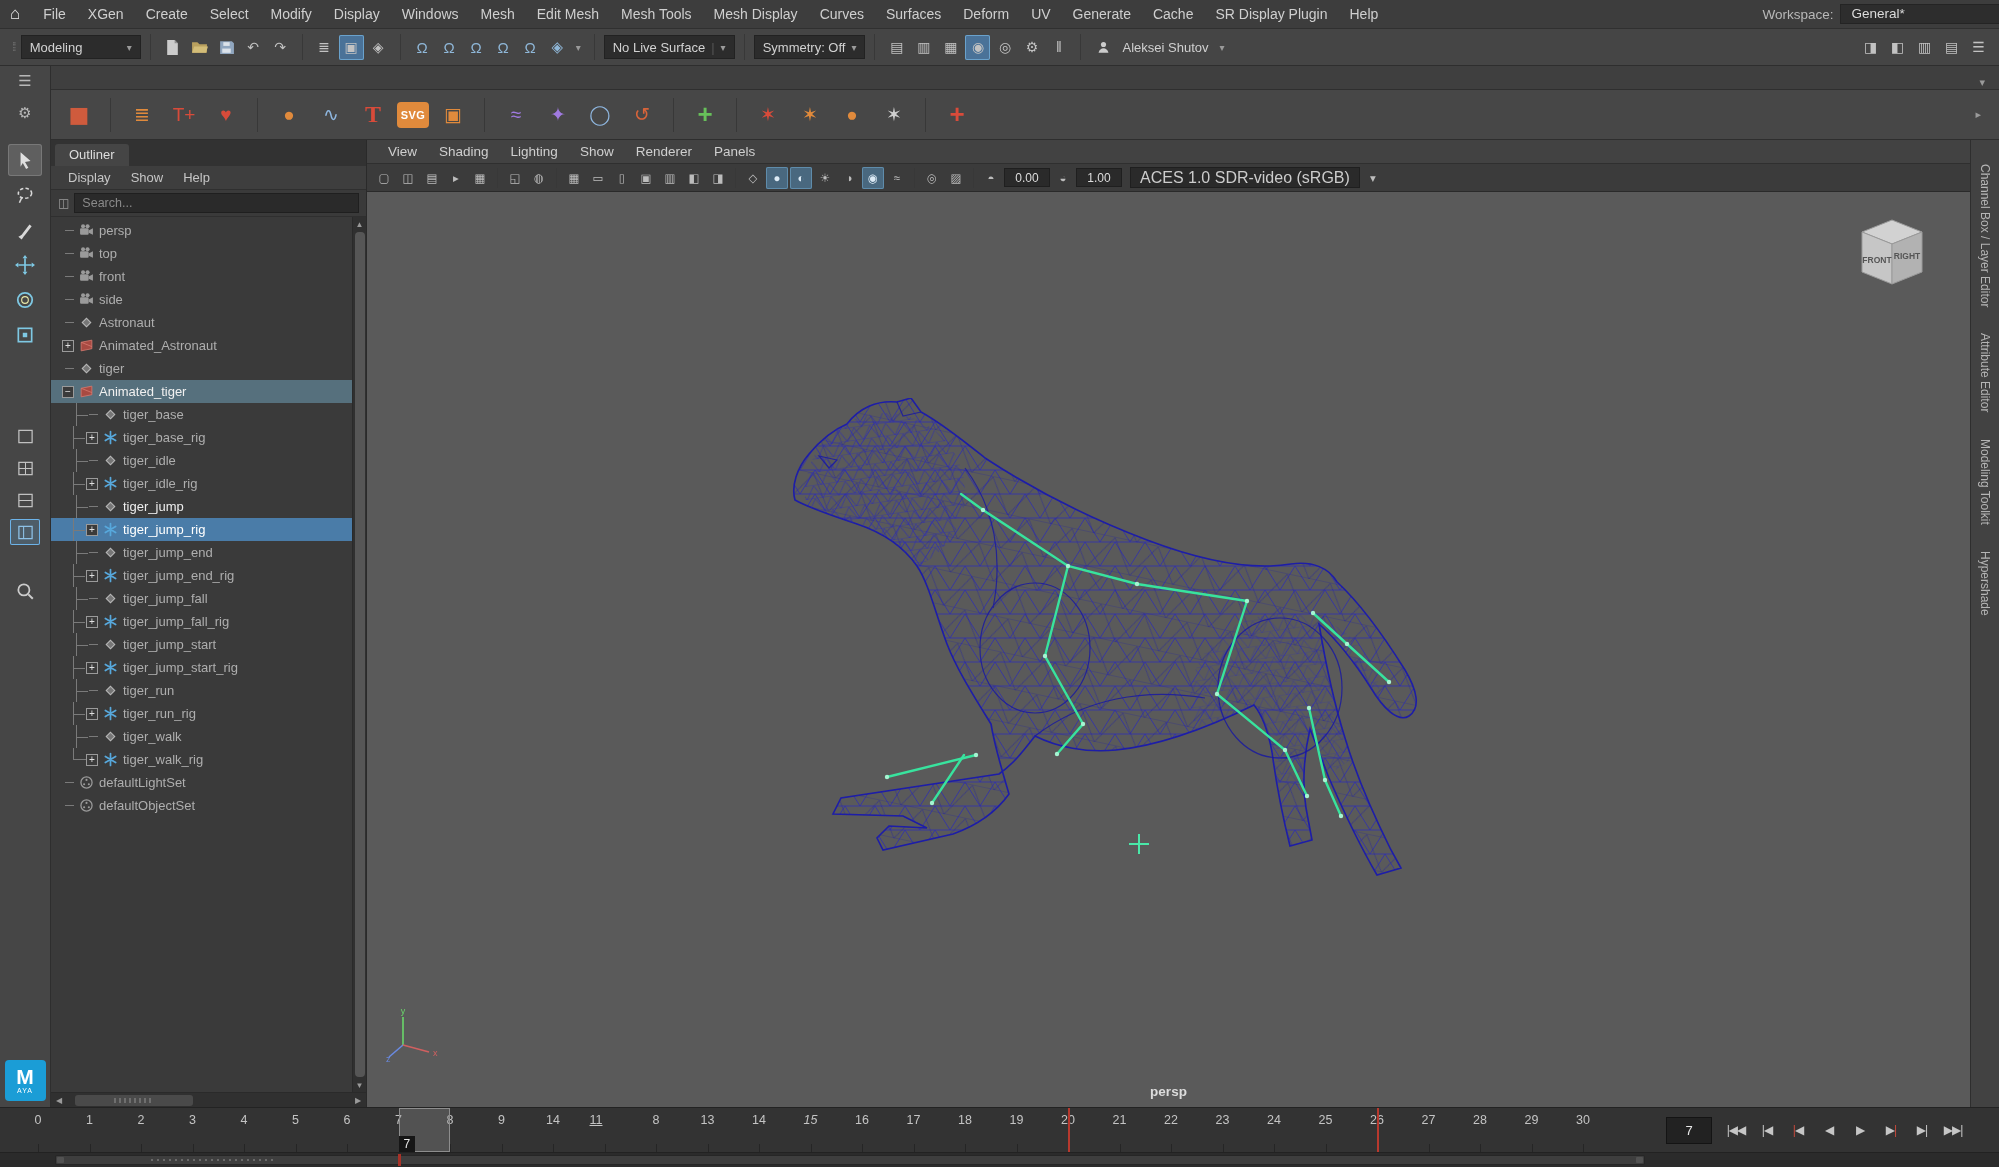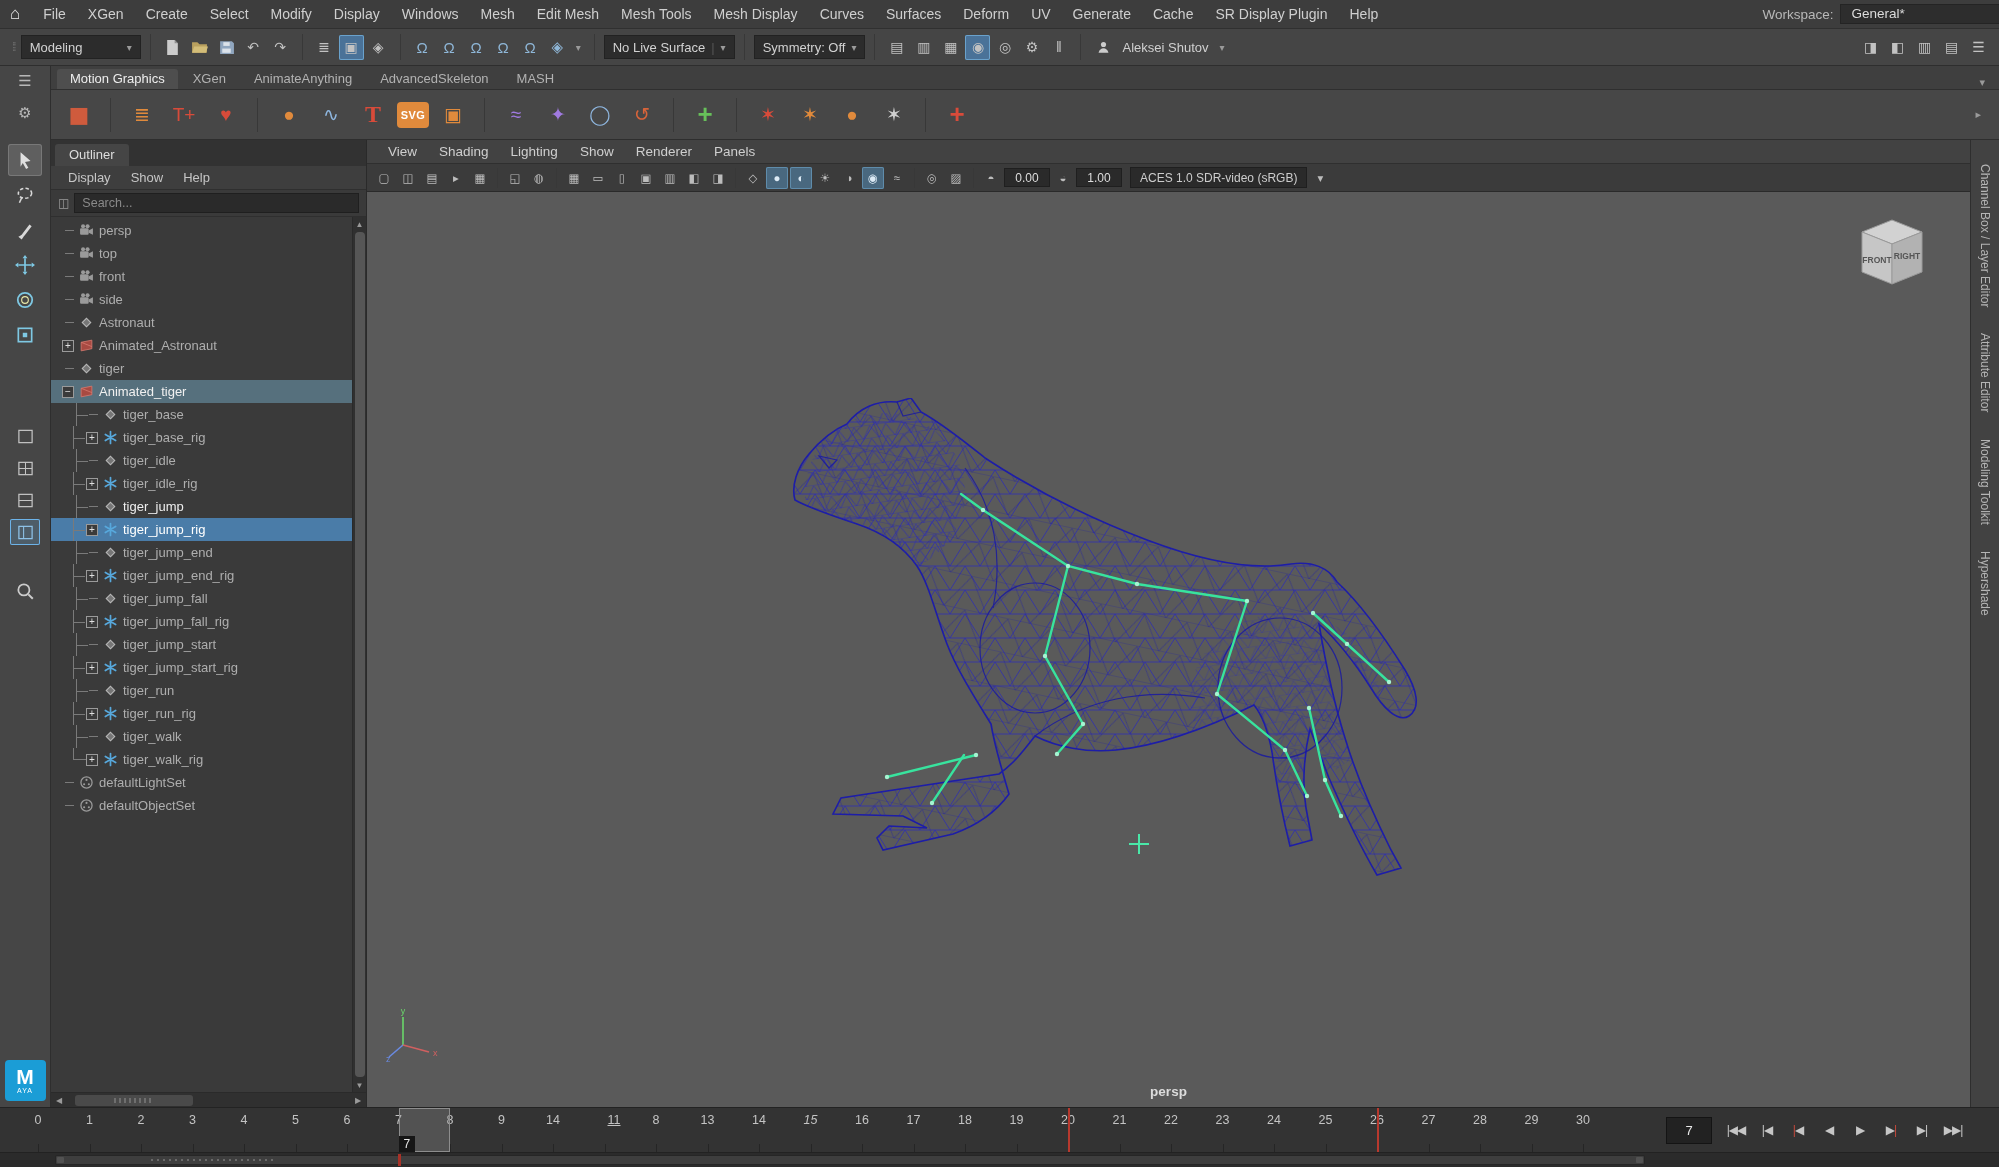--- a/index.html
+++ b/index.html
@@ -105,21 +105,21 @@
 
   
   .viewport { flex:1; display:flex; flex-direction:column; min-width:0; background:#3d3d3d; }
   .vp-menus { height:24px; display:flex; align-items:center; background:#424242; border-bottom:1px solid #2f2f2f; padding:0 10px; flex:none; }
   .vp-menu { font-size:13.5px; color:#cfcfcf; padding:0 11px; cursor:pointer; }
   .vp-toolbar { height:28px; display:flex; align-items:center; background:#3b3b3b; border-bottom:1px solid #2a2a2a; padding:0 6px; gap:2px; flex:none; }
   .vp-toolbar .vsep { height:20px; margin:0 4px; }
   .vicon { width:22px; height:22px; display:flex; align-items:center; justify-content:center; font-size:11.5px; color:#bcbcbc; border-radius:2px; cursor:pointer; flex:none; }
   .vicon.active { background:#49687f; box-shadow:inset 0 0 0 1px #5f8cab; color:#dceaf5; }
   .vfield { width:46px; height:19px; background:#2a2a2a; border:1px solid #1f1f1f; color:#dddddd; font-size:12px; text-align:center; outline:none; }
-  .vdrop { display:flex; align-items:center; gap:8px; background:#2a2a2a; border:1px solid #1f1f1f; height:21px; padding:0 9px; font-size:12px; color:#cccccc; cursor:pointer; white-space:nowrap; }
+  .vdrop { display:flex; align-items:center; gap:8px; background:#2a2a2a; border:1px solid #1f1f1f; height:21px; padding:0 9px; font-size:16px; color:#cccccc; cursor:pointer; white-space:nowrap; }
   .canvas { flex:1; position:relative; background:#5a5a5a; overflow:hidden; cursor:crosshair; }
   .tiger-svg { position:absolute; left:418px; top:206px; }
   .vp-camlabel { position:absolute; left:50%; bottom:8px; transform:translateX(-50%); color:#dcdcdc; font-size:13.5px; font-weight:bold; }
   .axis-gizmo { position:absolute; left:16px; bottom:44px; }
   .viewcube { position:absolute; right:36px; top:18px; }
   .cursor-cross { position:absolute; left:762px; top:642px; width:20px; height:20px; }
   .cursor-cross::before, .cursor-cross::after { content:''; position:absolute; background:#49e8a8; }
   .cursor-cross::before { left:9px; top:0; width:2px; height:20px; }
   .cursor-cross::after { top:9px; left:0; height:2px; width:20px; }
 
@@ -355,27 +355,20 @@
         <div class="maya-logo">
           <b>M</b>
           <i>AYA</i>
         </div>
       </div>
     </aside>
 
     <div class="centercol">
 
       <div class="shelftabs">
-        <span id="shelfTabs" style="display:flex;gap:2px;align-items:flex-end;">
-            <span class="shelf-tab active">Motion Graphics</span>
-            <span class="shelf-tab">XGen</span>
-            <span class="shelf-tab">AnimateAnything</span>
-            <span class="shelf-tab">AdvancedSkeleton</span>
-            <span class="shelf-tab">MASH</span>
-          </span>
         <span class="right-ctrl">▾</span>
       </div>
 
       <div class="shelficons">
         <span id="shelfIcons" style="display:flex;gap:6px;align-items:center;">
             <span class="shelf-icon big" style="color: rgb(207, 91, 61);">◼</span>
             <span class="vsep"></span>
             <span class="shelf-icon" style="color: rgb(224, 138, 60);">≣</span>
             <span class="shelf-icon" style="color: rgb(216, 75, 58);">T+</span>
             <span class="shelf-icon" style="color: rgb(216, 75, 58);">♥</span>
@@ -938,21 +931,21 @@
         <span class="tl-num" style="left: 347px;">6</span>
         <span class="tl-tick" style="left: 347px;"></span>
         <span class="tl-num" style="left: 398.5px;">7</span>
         <span class="tl-tick" style="left: 398.5px;"></span>
         <span class="tl-num" style="left: 450px;">8</span>
         <span class="tl-tick" style="left: 450px;"></span>
         <span class="tl-num" style="left: 501.5px;">9</span>
         <span class="tl-tick" style="left: 501.5px;"></span>
         <span class="tl-num" style="left: 553px;">14</span>
         <span class="tl-tick" style="left: 553px;"></span>
-        <span class="tl-num" style="left: 614px; text-decoration: underline;">11</span>
+        <span class="tl-num" style="left: 596px; text-decoration: underline;">11</span>
         <span class="tl-tick" style="left: 604.5px;"></span>
         <span class="tl-num" style="left: 656px;">8</span>
         <span class="tl-tick" style="left: 656px;"></span>
         <span class="tl-num" style="left: 707.5px;">13</span>
         <span class="tl-tick" style="left: 707.5px;"></span>
         <span class="tl-num" style="left: 759px;">14</span>
         <span class="tl-tick" style="left: 759px;"></span>
         <span class="tl-num" style="left: 810.5px; font-style: italic;">15</span>
         <span class="tl-tick" style="left: 810.5px;"></span>
         <span class="tl-num" style="left: 862px;">16</span>

